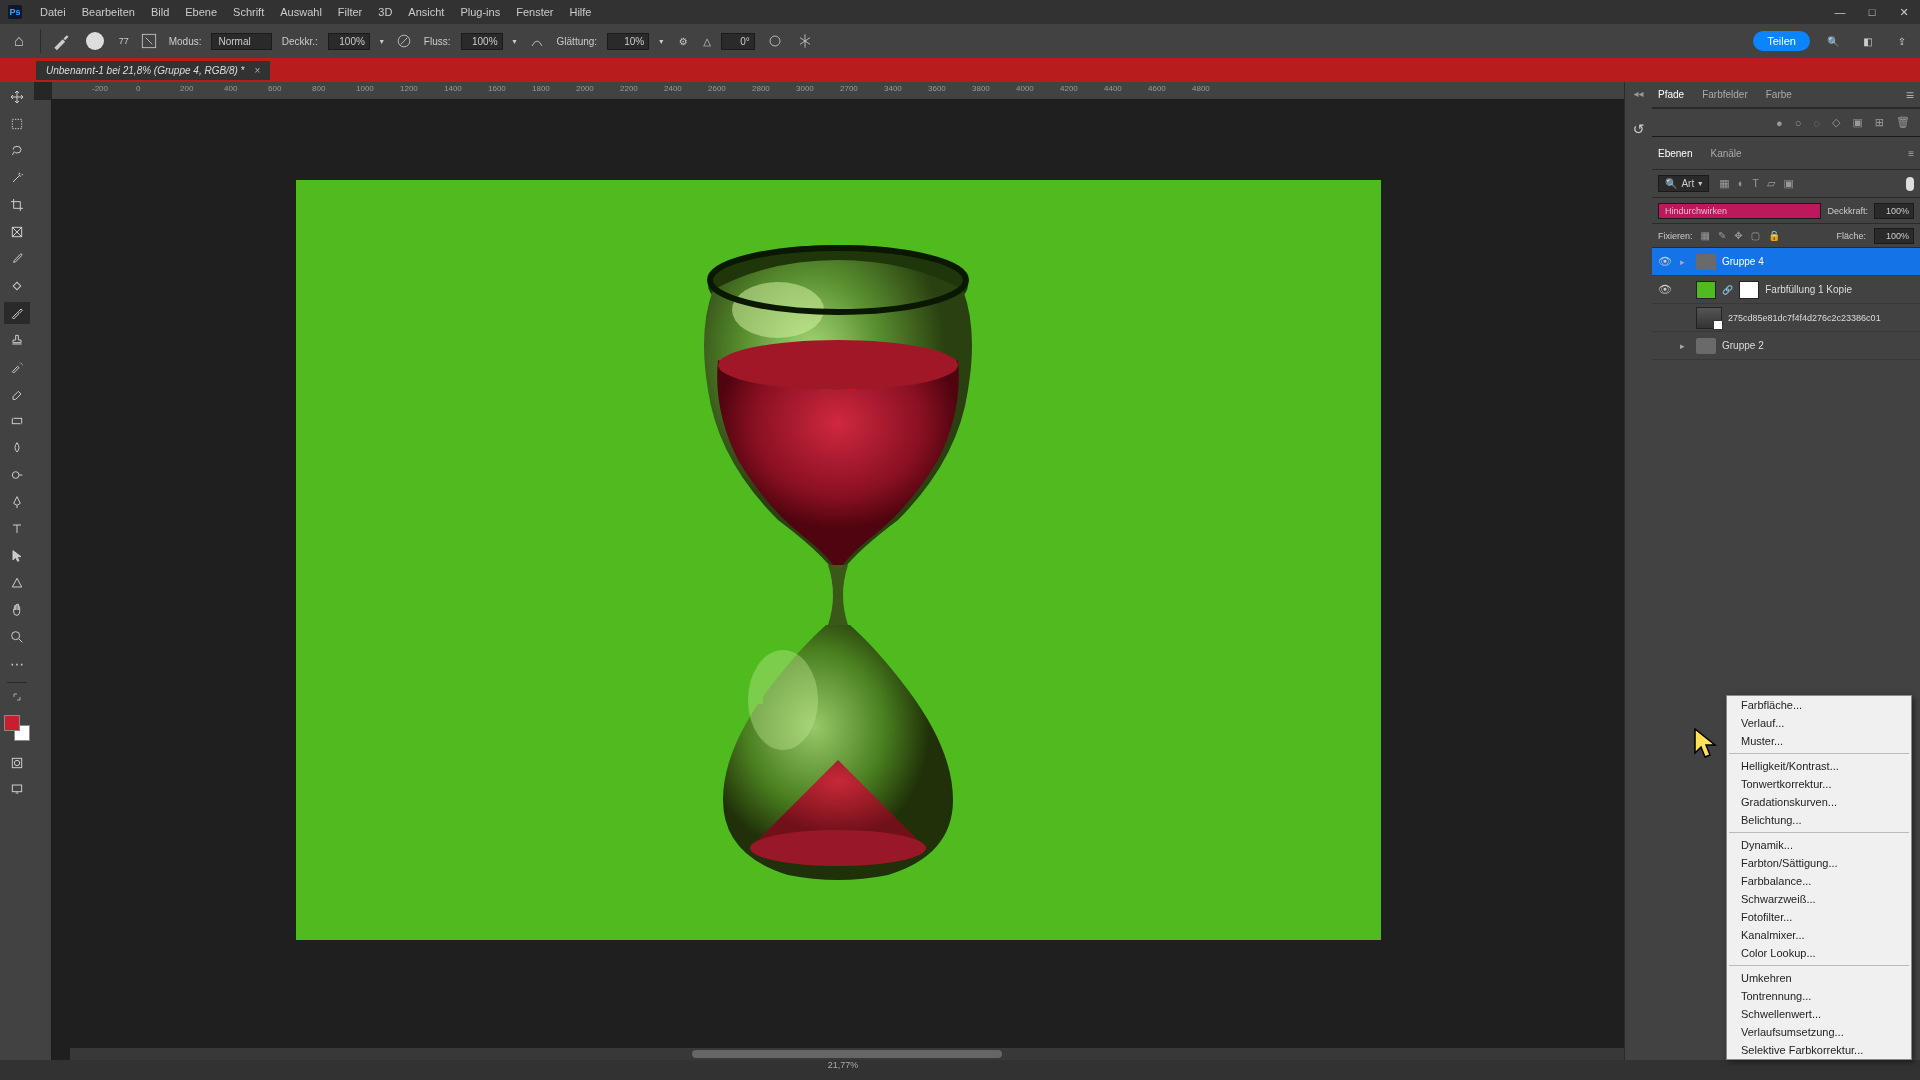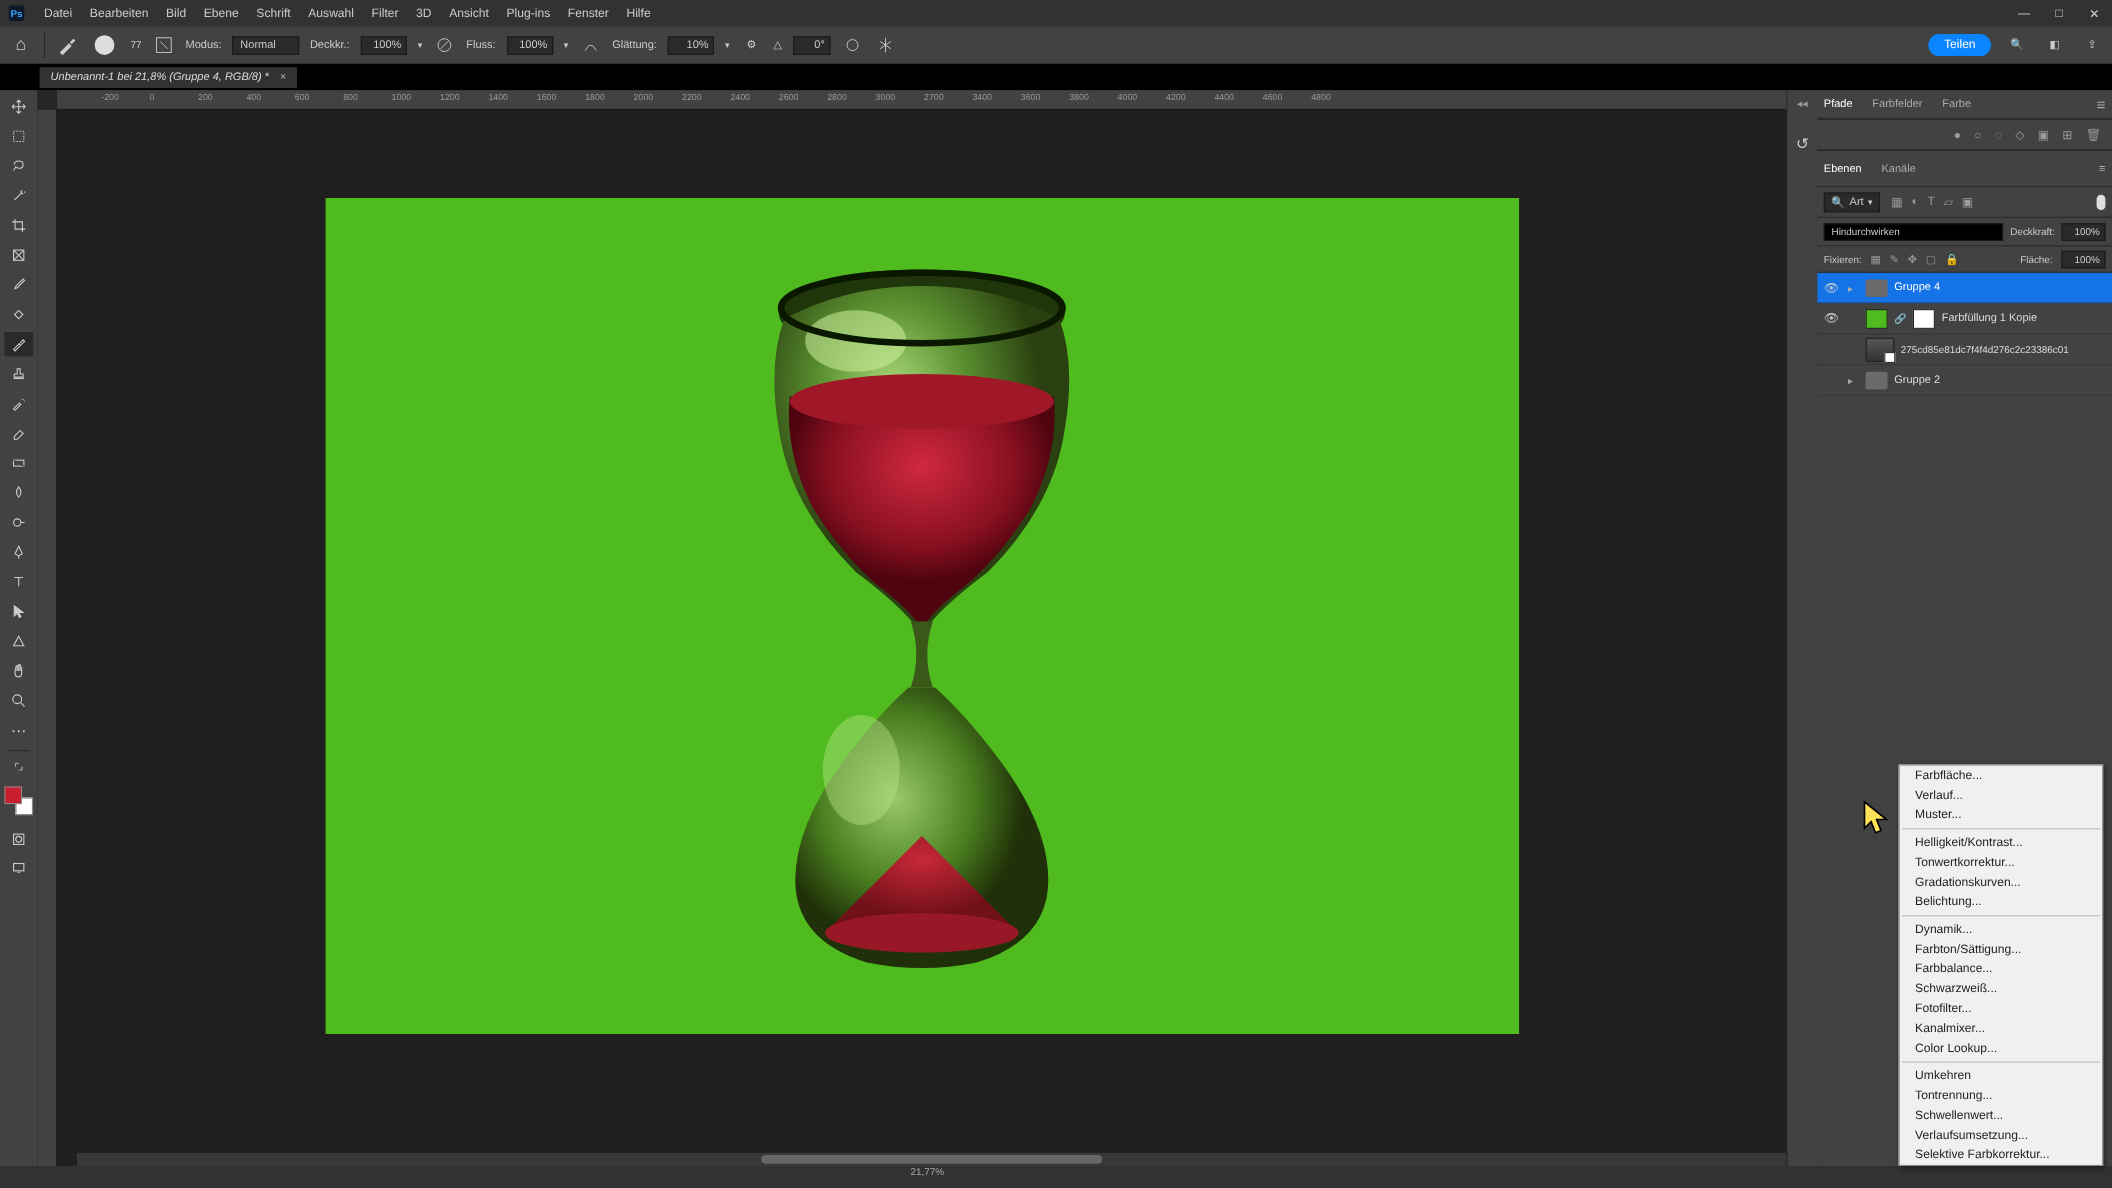--- a/index.html
+++ b/index.html
@@ -19,21 +19,21 @@
 .brush-preview { width: 28px; height: 28px; display: flex; align-items: center; justify-content: center; }
 .brush-preview .dot { width: 18px; height: 18px; background: #ddd; border-radius: 50%; }
 .opt-icon { width: 20px; height: 20px; display: flex; align-items: center; justify-content: center; color: #ccc; }
 .opt-select { background: #2a2a2a; border: 1px solid #1a1a1a; color: #ccc; padding: 2px 20px 2px 6px; font-size: 10px; position: relative; }
 .opt-input { background: #2a2a2a; border: 1px solid #1a1a1a; color: #ccc; padding: 2px 4px; font-size: 10px; width: 42px; text-align: right; }
 .opt-label { font-size: 10px; color: #ccc; }
 .right-options { margin-left: auto; display: flex; align-items: center; gap: 14px; }
 .share-btn { background: #0a84ff; color: #fff; padding: 4px 14px; border-radius: 14px; font-size: 11px; }
 
 
-.doctabs { height: 24px; background: #000000; display: flex; align-items: center; padding-left: 36px; font-size: 10px; color: #ddd; }
+.doctabs { height: 24px; background: #b91c1c; display: flex; align-items: center; padding-left: 36px; font-size: 10px; color: #ddd; }
 .doctab { background: #323232; padding: 4px 10px; font-style: italic; display: flex; align-items: center; gap: 10px; }
 .doctab .close { font-style: normal; color: #aaa; }
 
 
 .main { display: flex; height: calc(100% - 24px - 34px - 24px - 20px); }
 
 
 .lefttools { width: 34px; background: #424242; display: flex; flex-direction: column; align-items: center; padding-top: 4px; gap: 5px; }
 .tool { width: 26px; height: 22px; display: flex; align-items: center; justify-content: center; color: #ccc; font-size: 14px; position: relative; }
 .tool svg { width: 16px; height: 16px; stroke: #ccc; fill: none; stroke-width: 1.5; }
@@ -62,21 +62,21 @@
 .path-thumb { width: 26px; height: 22px; background: #ddd; border: 1px solid #000; position: relative; }
 .path-thumb::before { content: ''; position: absolute; left: 8px; top: 3px; width: 10px; height: 16px; border: 1px solid #333; border-radius: 50% 50% 50% 50% / 40% 40% 60% 60%; }
 .paths-footer { height: 28px; border-top: 1px solid #2a2a2a; display: flex; align-items: center; justify-content: flex-end; gap: 12px; padding: 0 10px; color: #999; font-size: 11px; }
 
 .layers-header { height: 26px; display: flex; align-items: center; font-size: 10px; color: #aaa; border-top: 1px solid #1a1a1a; border-bottom: 1px solid #2a2a2a; padding: 16px 6px; gap: 18px; }
 .layers-header .active { color: #fff; }
 .layers-filter { height: 28px; display: flex; align-items: center; gap: 6px; padding: 0 6px; border-bottom: 1px solid #2a2a2a; }
 .search-kind { display: flex; align-items: center; background: #2a2a2a; padding: 2px 6px; font-size: 10px; color: #ccc; gap: 4px; border: 1px solid #1a1a1a; }
 .filter-icons { display: flex; gap: 8px; font-size: 11px; color: #999; margin-left: 4px; }
 .layers-blend { height: 26px; display: flex; align-items: center; padding: 0 6px; gap: 6px; font-size: 9px; color: #ccc; border-bottom: 1px solid #2a2a2a; }
-.blend-select { background: #000000; border: 1px solid #1a1a1a; padding: 2px 14px 2px 6px; flex: 1; }
+.blend-select { background: #be185d; border: 1px solid #1a1a1a; padding: 2px 14px 2px 6px; flex: 1; }
 .small-input { background: #2a2a2a; border: 1px solid #1a1a1a; padding: 2px 4px; width: 40px; text-align: right; }
 .layers-lock { height: 24px; display: flex; align-items: center; padding: 0 6px; gap: 8px; font-size: 9px; color: #ccc; border-bottom: 1px solid #2a2a2a; }
 .lock-icons { display: flex; gap: 8px; font-size: 10px; color: #999; }
 
 .layers-list { flex: 1; overflow: hidden; }
 .layer-row { display: flex; align-items: center; height: 28px; font-size: 10px; color: #ddd; border-bottom: 1px solid #383838; padding: 0 4px; gap: 6px; }
 .layer-row.selected { background: #1473e6; color: #fff; }
 .eye { width: 18px; text-align: center; font-size: 11px; color: #ccc; }
 .chev { width: 10px; font-size: 9px; color: #aaa; }
 .folder-ic { width: 20px; height: 16px; background: #6a6a6a; border-radius: 2px; position: relative; }

